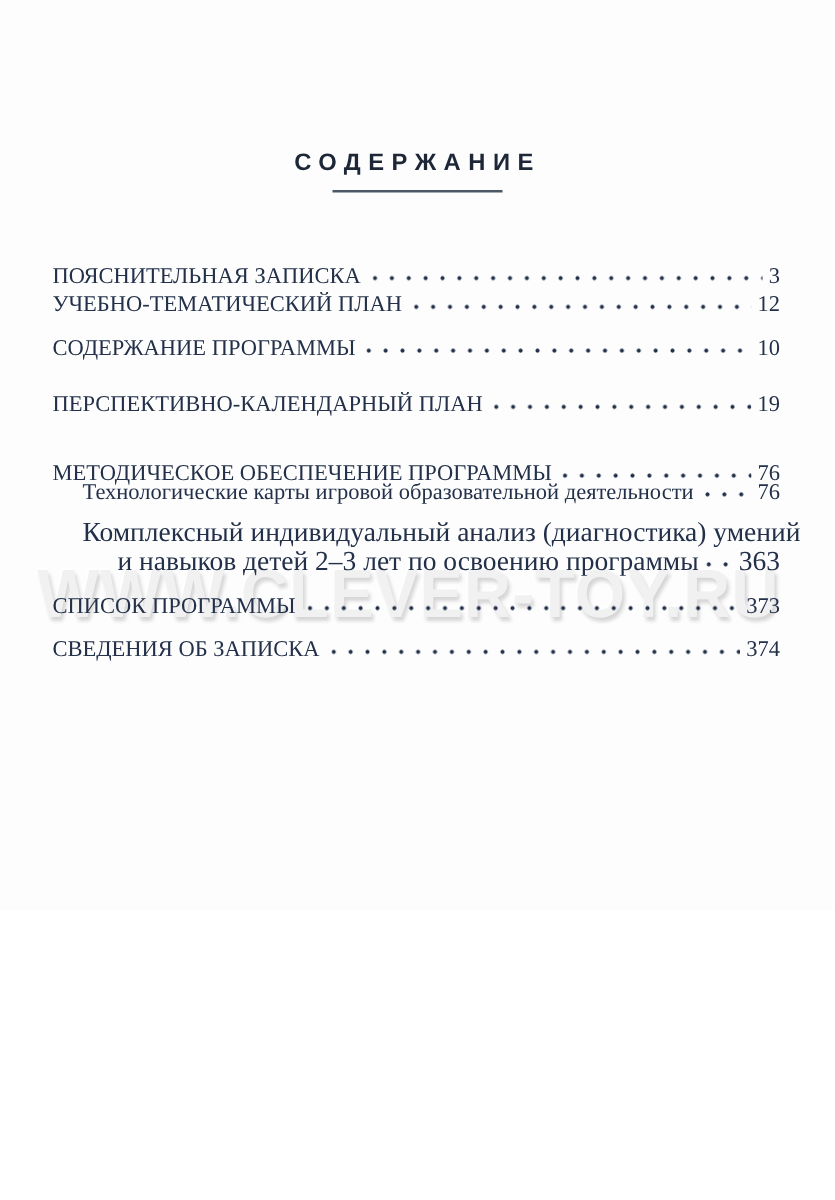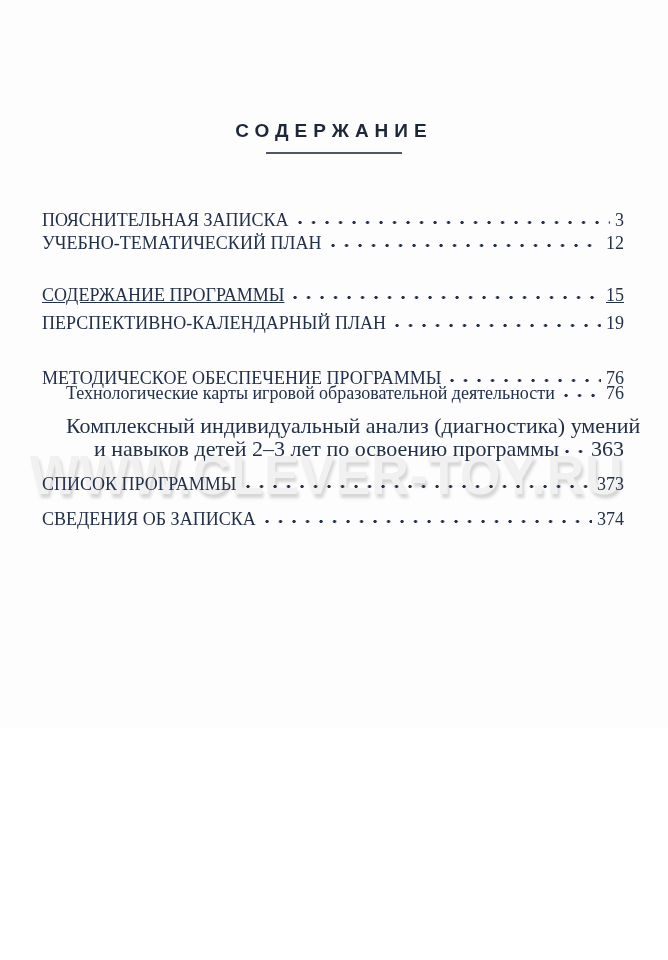--- a/index.html
+++ b/index.html
@@ -93,21 +93,21 @@
     height: 7px;
     margin: 0 5px 4px 6px;
     background-image: radial-gradient(circle at 2px 3.5px, var(--ink) 1.35px, rgba(0,0,0,0) 1.9px);
     background-size: 13.5px 7px;
     background-repeat: repeat-x;
   }
 
   
   .row-0 { top: 192px; margin-top: 18px; }
   .row-1 { top: 233px; }
-  .row-2 { top: 285px; text-decoration: underline; }
+  .row-2 { top: 268px; }
   .row-3 { top: 313px; text-align: right; }
   .row-4 { top: 368px; }
   .row-5 { top: 383px; }
   .row-6 { top: 416px; }
   .row-7 { top: 474px; }
   .row-8 { top: 509px; }
 
   
   .watermark {
     position: absolute;
@@ -146,21 +146,21 @@
 
   <div class="toc-row row-1">
     <span class="label">УЧЕБНО-ТЕМАТИЧЕСКИЙ ПЛАН</span>
     <span class="dots"></span>
     <span class="page-num">12</span>
   </div>
 
   <div class="toc-row row-2">
     <span class="label">СОДЕРЖАНИЕ ПРОГРАММЫ</span>
     <span class="dots"></span>
-    <span class="page-num">15</span>
+    <span class="page-num">10</span>
   </div>
 
   <div class="toc-row row-3">
     <span class="label">ПЕРСПЕКТИВНО-КАЛЕНДАРНЫЙ ПЛАН</span>
     <span class="dots"></span>
     <span class="page-num">19</span>
   </div>
 
   <div class="toc-row row-4">
     <span class="label">МЕТОДИЧЕСКОЕ ОБЕСПЕЧЕНИЕ ПРОГРАММЫ</span>

